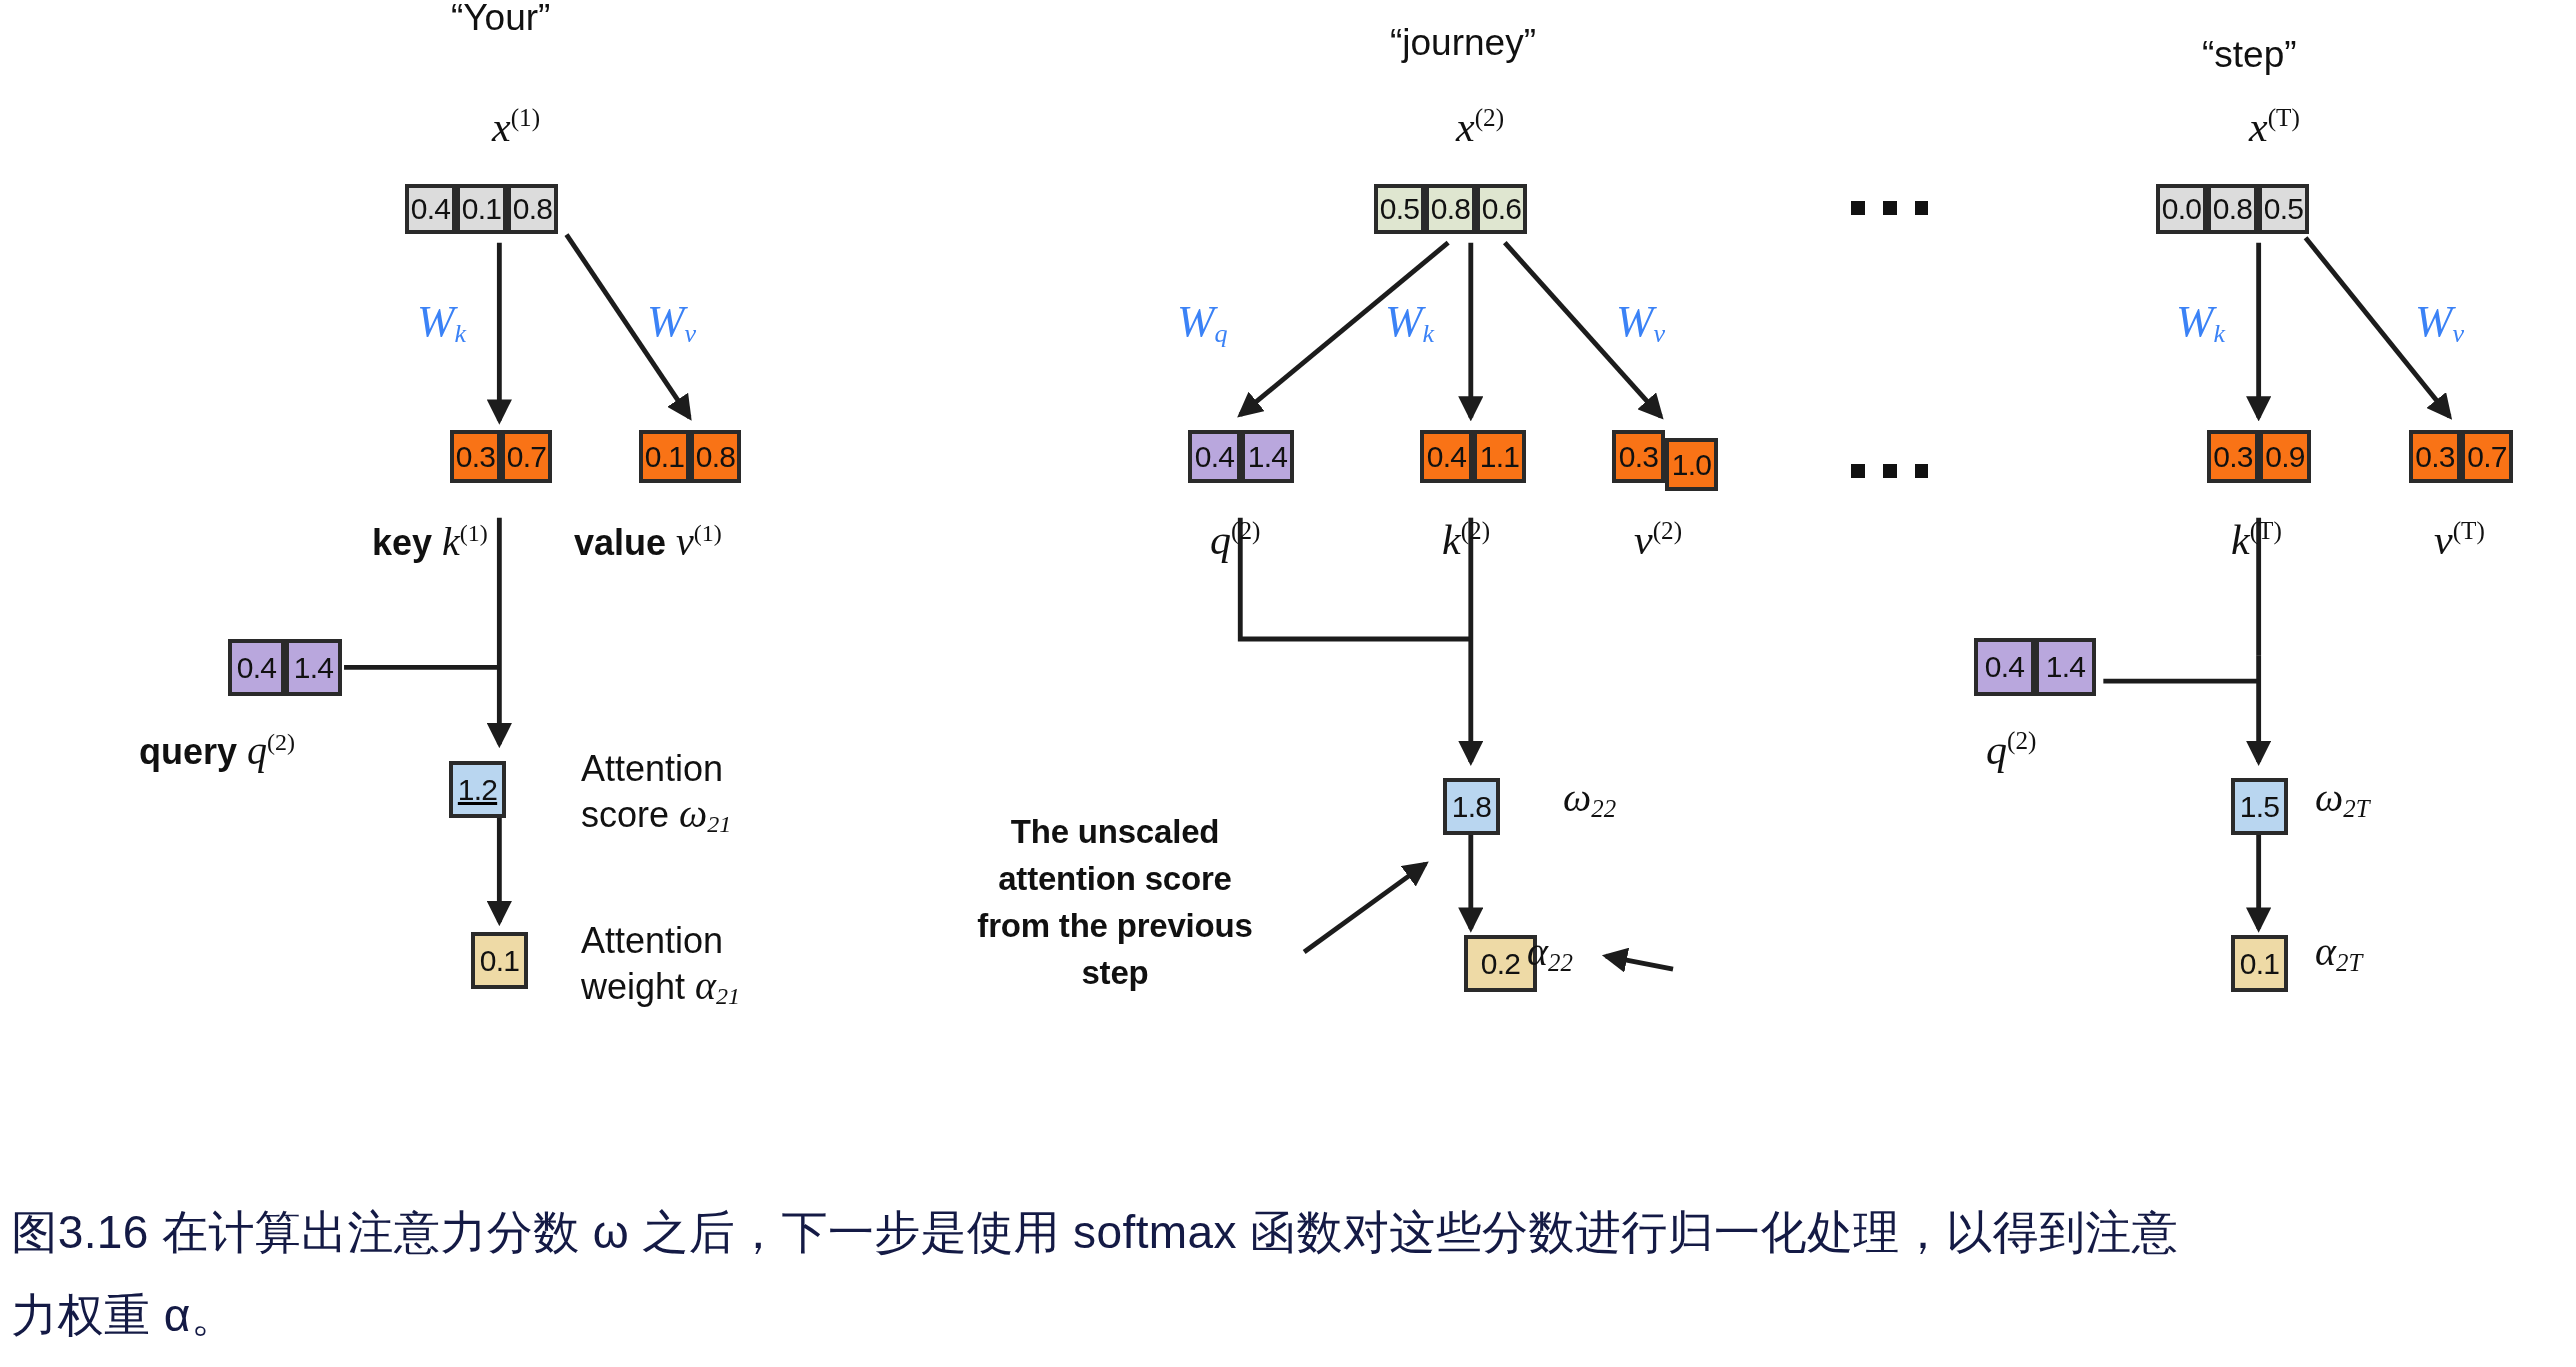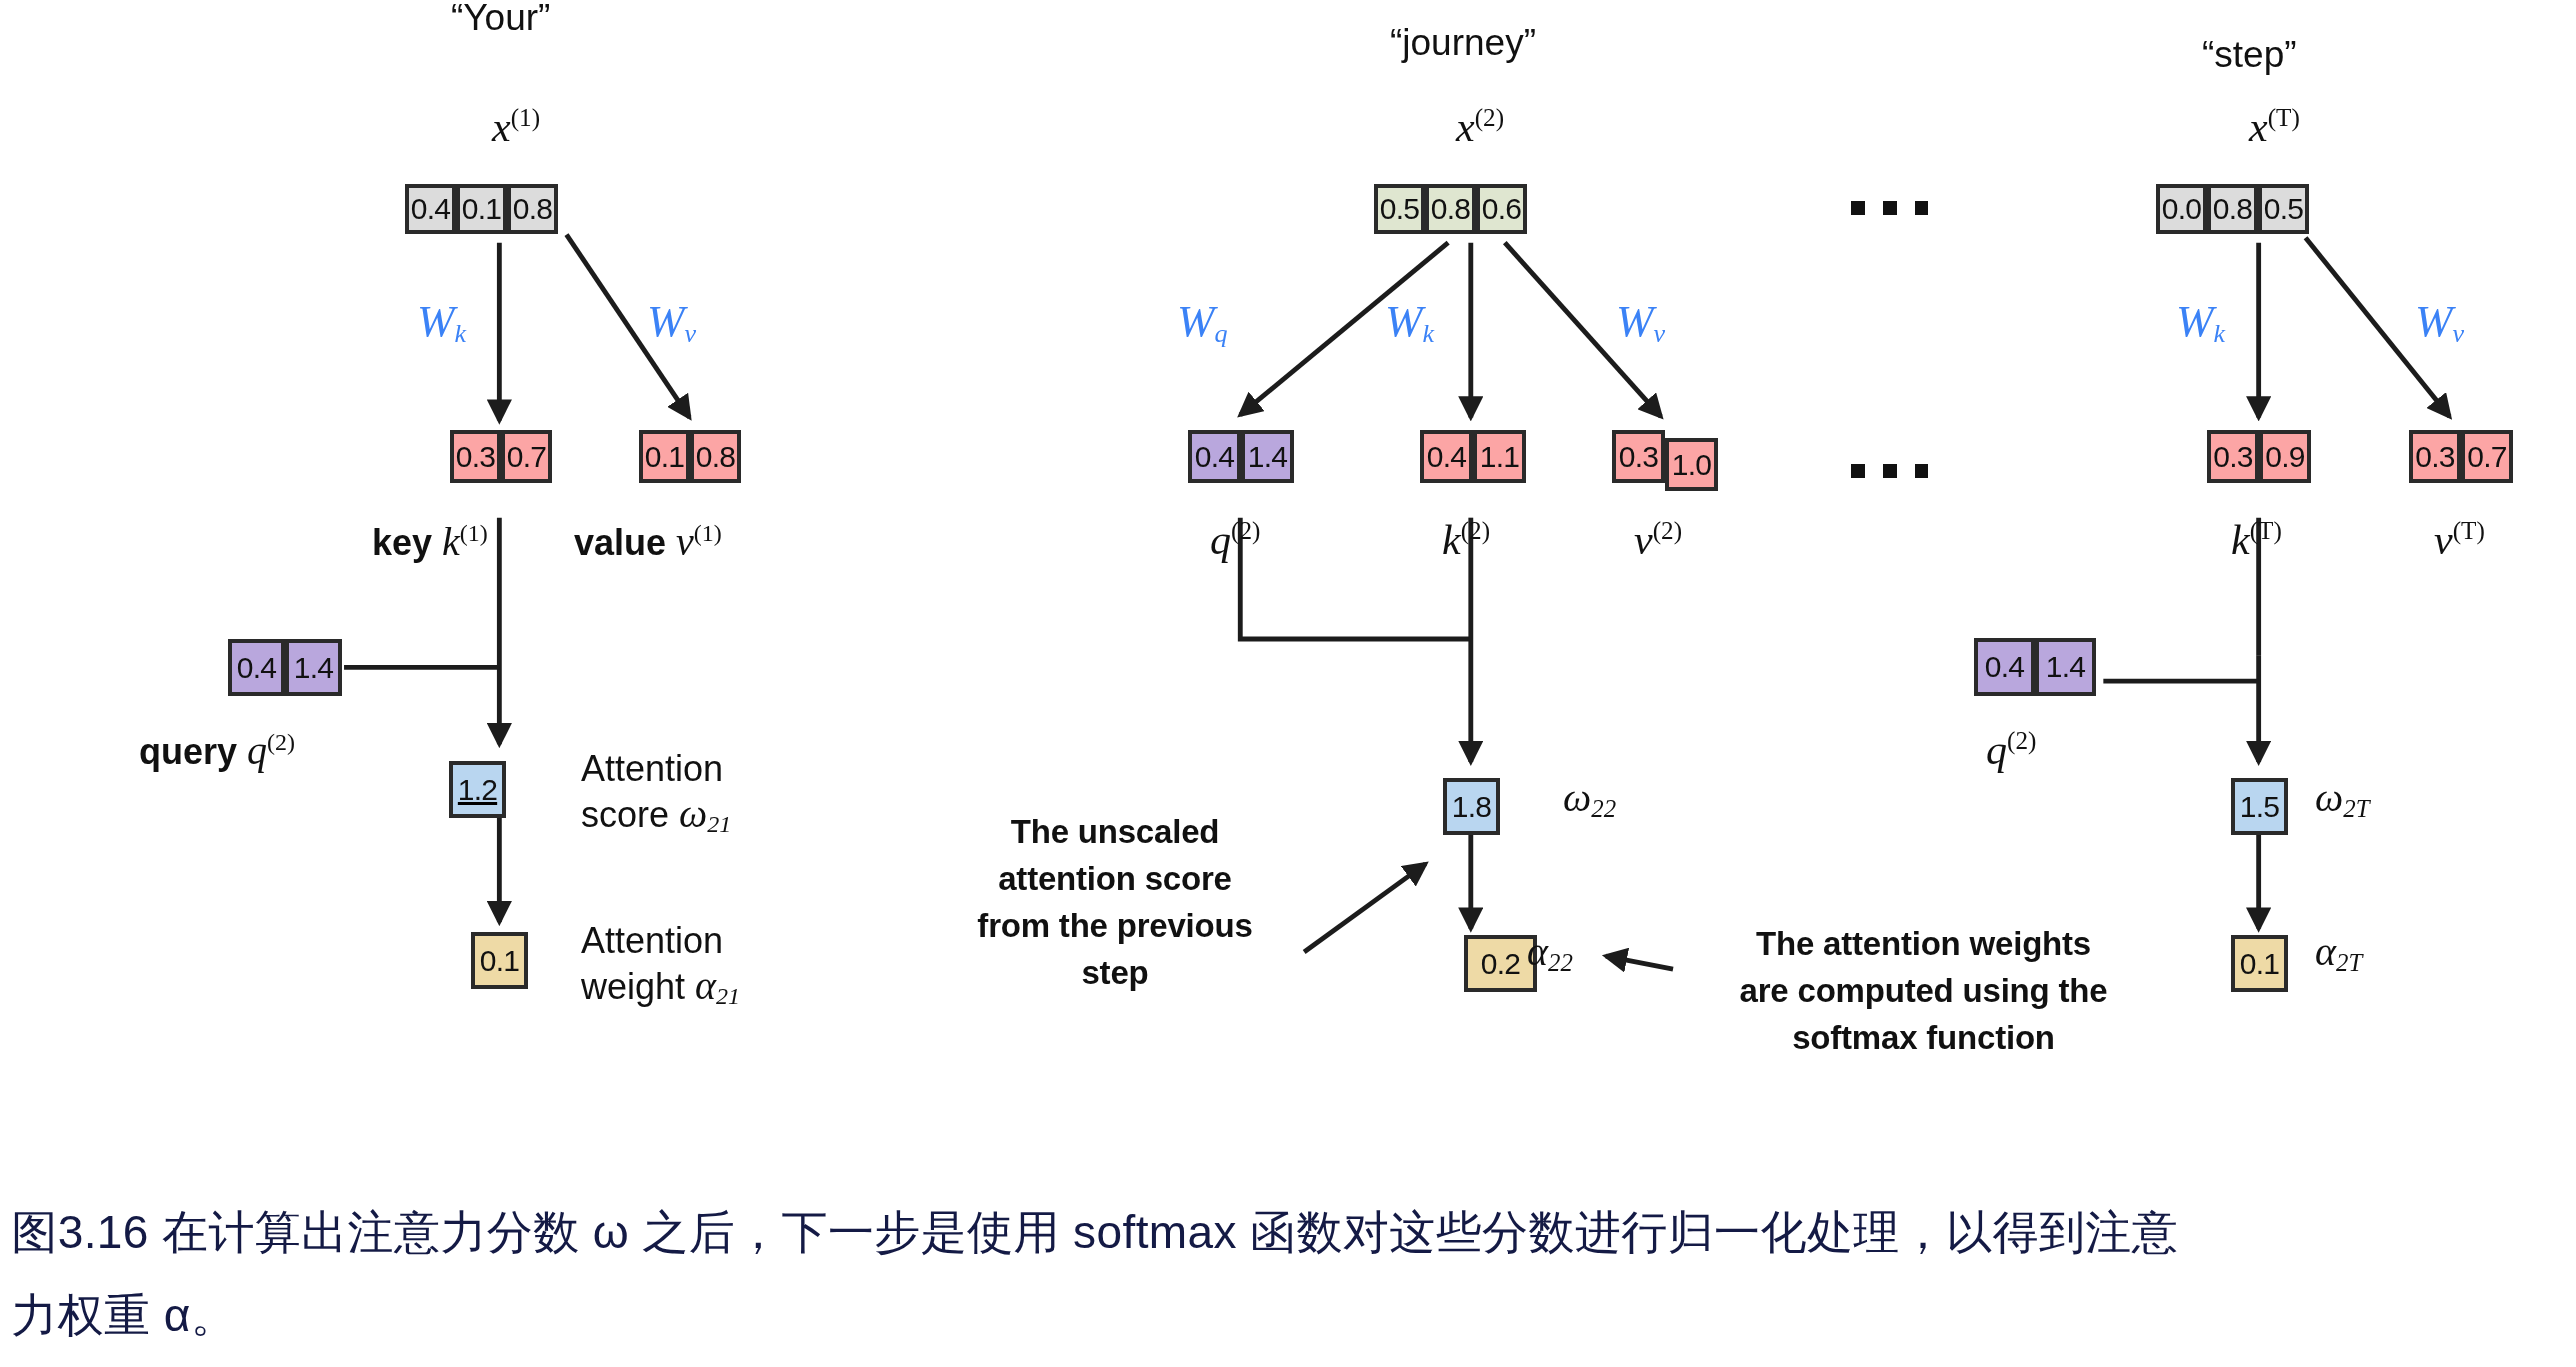--- a/index.html
+++ b/index.html
@@ -15,21 +15,21 @@
   .cell{
     box-sizing:border-box;
     border:4px solid #2a2a2a;
     display:flex;align-items:center;justify-content:center;
     font-family:"Liberation Sans", sans-serif;
     font-size:30px;color:#111;line-height:1;
     letter-spacing:-0.8px;
   }
   .cell.gray{background:#dcdcdc;}
   .cell.green{background:#dfe6d0;}
-  .cell.lav{background:#fca5a5;}
+  .cell.lav{background:#f97316;}
   .cell.purple{background:#b9a7dd;}
   .cell.blue{background:#b9d6f0;}
   .cell.tan{background:#eedaa6;}
 
   
   .word{
     position:absolute;font-size:37px;color:#111;
     font-family:"Liberation Sans", sans-serif;white-space:nowrap;
   }
   
@@ -262,23 +262,20 @@
   </div>
   <div class="greek" style="left:1527px;top:932px;">
     <span>α</span><sub>22</sub>
   </div>
 
   <div class="note" style="left:937px;top:809px;width:356px;white-space:pre-line;">The unscaled
 attention score
 from the previous
 step</div>
 
-  <div class="note" style="left:1681px;top:921px;width:485px;white-space:pre-line;">The attention weights
-are computed using the
-softmax function</div>
 
   <div class="dots" style="left:1851px;top:201px;">
     <i></i>
       <i></i>
       <i></i>
   </div>
   <div class="dots" style="left:1851px;top:464px;">
     <i></i>
       <i></i>
       <i></i>

